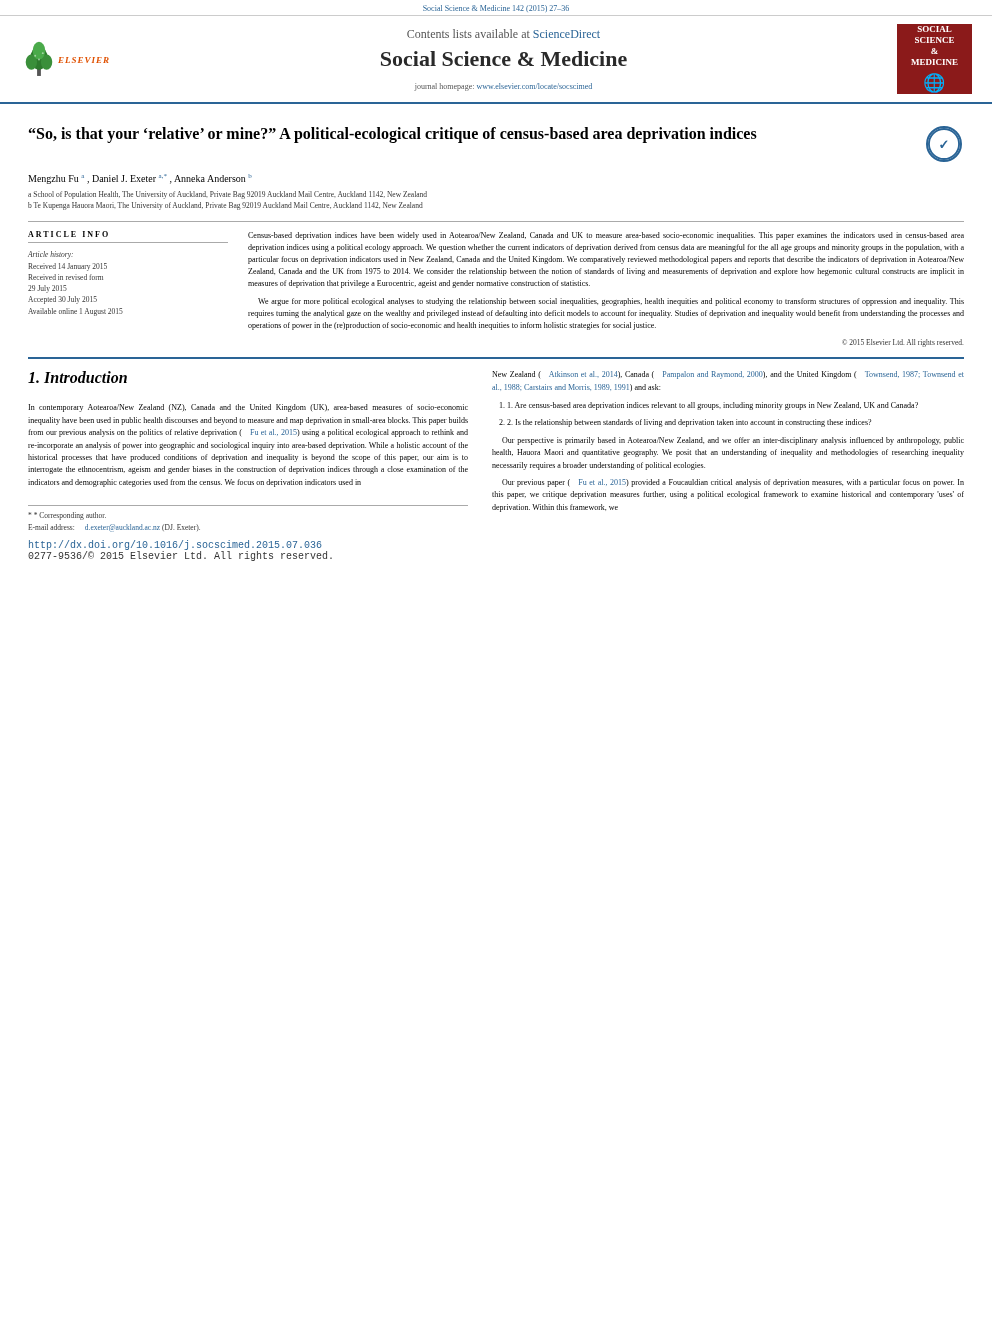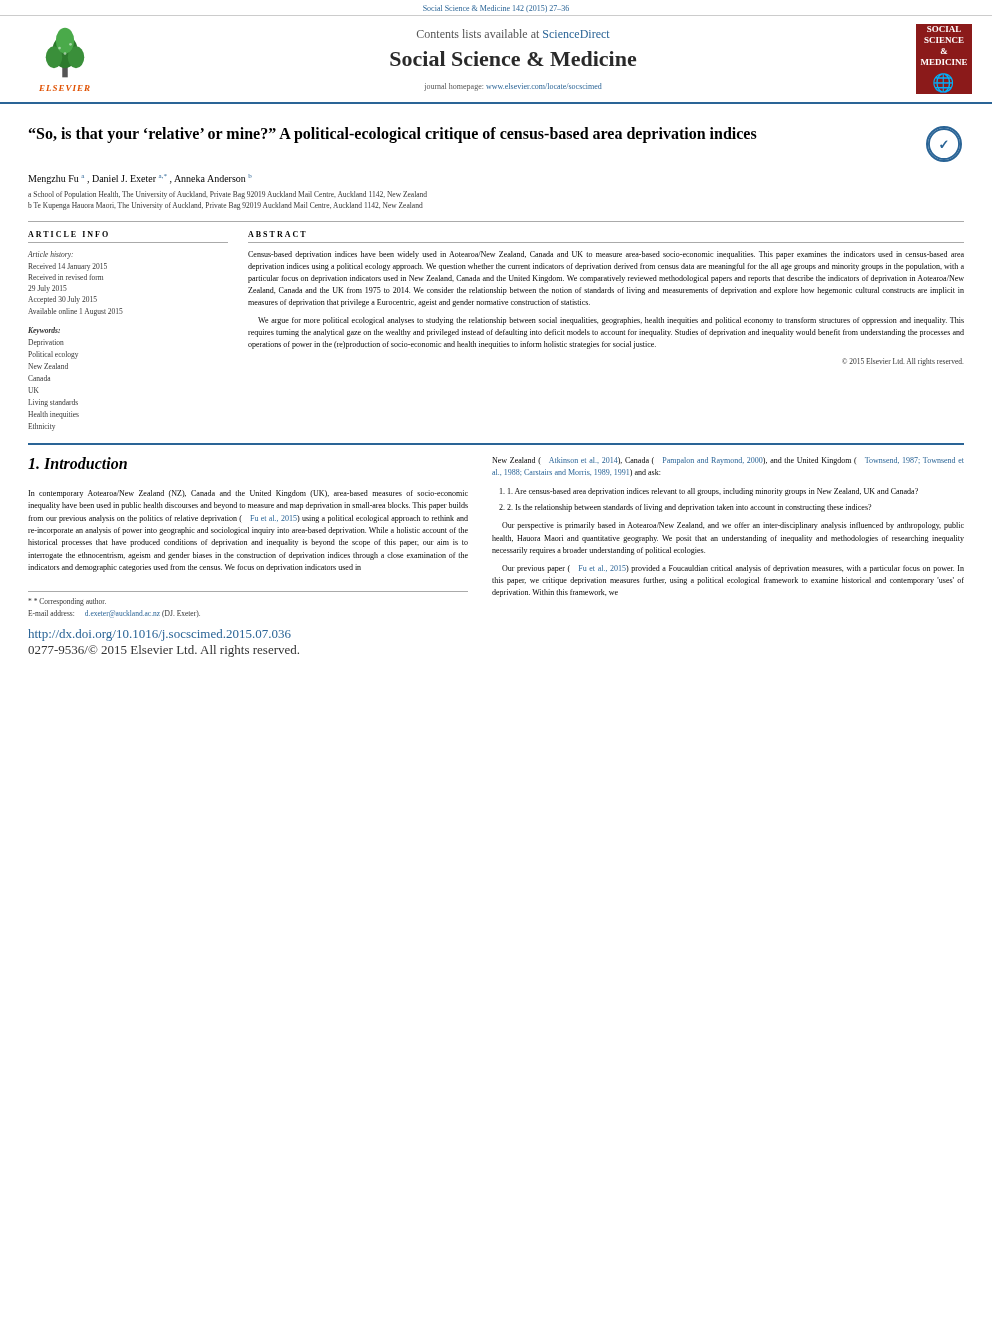--- a/index.html
+++ b/index.html
@@ -26,21 +26,21 @@
       display: flex;
       align-items: center;
       justify-content: space-between;
       border-bottom: 2px solid #2a6496;
       padding: 8px 20px;
     }
 
     .elsevier-logo {
       width: 90px;
       display: flex;
-      flex-direction: column;
+      flex-direction: row;
       align-items: center;
     }
 
     .elsevier-tree {
       width: 60px;
       height: 55px;
     }
 
     .elsevier-text {
       font-size: 9px;
@@ -73,21 +73,21 @@
       font-family: 'Times New Roman', serif;
       margin-bottom: 10px;
     }
 
     .journal-homepage {
       font-size: 8px;
       color: #555;
     }
 
     .journal-logo-right {
-      width: 56px;
+      width: 75px;
       height: 70px;
       background: #8b1a1a;
       display: flex;
       flex-direction: column;
       align-items: center;
       justify-content: center;
       color: white;
       font-size: 7px;
       font-weight: bold;
       text-align: center;
@@ -298,22 +298,23 @@
       font-size: 7.5px;
       color: #333;
     }
 
     .footer-section .footnote {
       margin-bottom: 3px;
     }
 
     .footer-bottom {
       margin-top: 8px;
-      font-size: 13px;
-      color: #333;
+      font-size: 10px;
+      color: #333;
+      font-family: Liberation Mono, monospace;
     }
     .footer-link {
       color: #2a6496;
     }
 
   </style>
 </head>
 <body>
 
 <div class="top-bar">
@@ -389,35 +390,23 @@
       <div class="col-heading">ARTICLE INFO</div>
 
       <div class="article-history">
         <div><em>Article history:</em></div>
         <div>Received 14 January 2015</div>
         <div>Received in revised form<br>29 July 2015</div>
         <div>Accepted 30 July 2015</div>
         <div>Available online 1 August 2015</div>
       </div>
 
-      <div class="keywords-section">
-        <div><em><strong>Keywords:</strong></em></div>
-        <div>Deprivation</div>
-        <div>Political ecology</div>
-        <div>New Zealand</div>
-        <div>Canada</div>
-        <div>UK</div>
-        <div>Living standards</div>
-        <div>Health inequities</div>
-        <div>Ethnicity</div>
-      </div>
     </div>
 
     <div class="abstract-col">
-      <div class="col-heading">ABSTRACT</div>
       <div class="abstract-text">
         <p>Census-based deprivation indices have been widely used in Aotearoa/New Zealand, Canada and UK to measure area-based socio-economic inequalities. This paper examines the indicators used in census-based area deprivation indices using a political ecology approach. We question whether the current indicators of deprivation derived from census data are meaningful for the all age groups and minority groups in the population, with a particular focus on deprivation indicators used in New Zealand, Canada and the United Kingdom. We comparatively reviewed methodological papers and reports that describe the indicators of deprivation in Aotearoa/New Zealand, Canada and the UK from 1975 to 2014. We consider the relationship between the notion of standards of living and measurements of deprivation and explore how hegemonic cultural constructs are implicit in measures of deprivation that privilege a Eurocentric, ageist and gender normative construction of statistics.</p>
         <p>We argue for more political ecological analyses to studying the relationship between social inequalities, geographies, health inequities and political economy to transform structures of oppression and inequality. This requires turning the analytical gaze on the wealthy and privileged instead of defaulting into deficit models to account for inequality. Studies of deprivation and inequality would benefit from understanding the processes and operations of power in the (re)production of socio-economic and health inequities to inform holistic strategies for social justice.</p>
       </div>
       <div class="copyright">© 2015 Elsevier Ltd. All rights reserved.</div>
     </div>
 
   </div>
 
   <div class="body-divider"></div>

